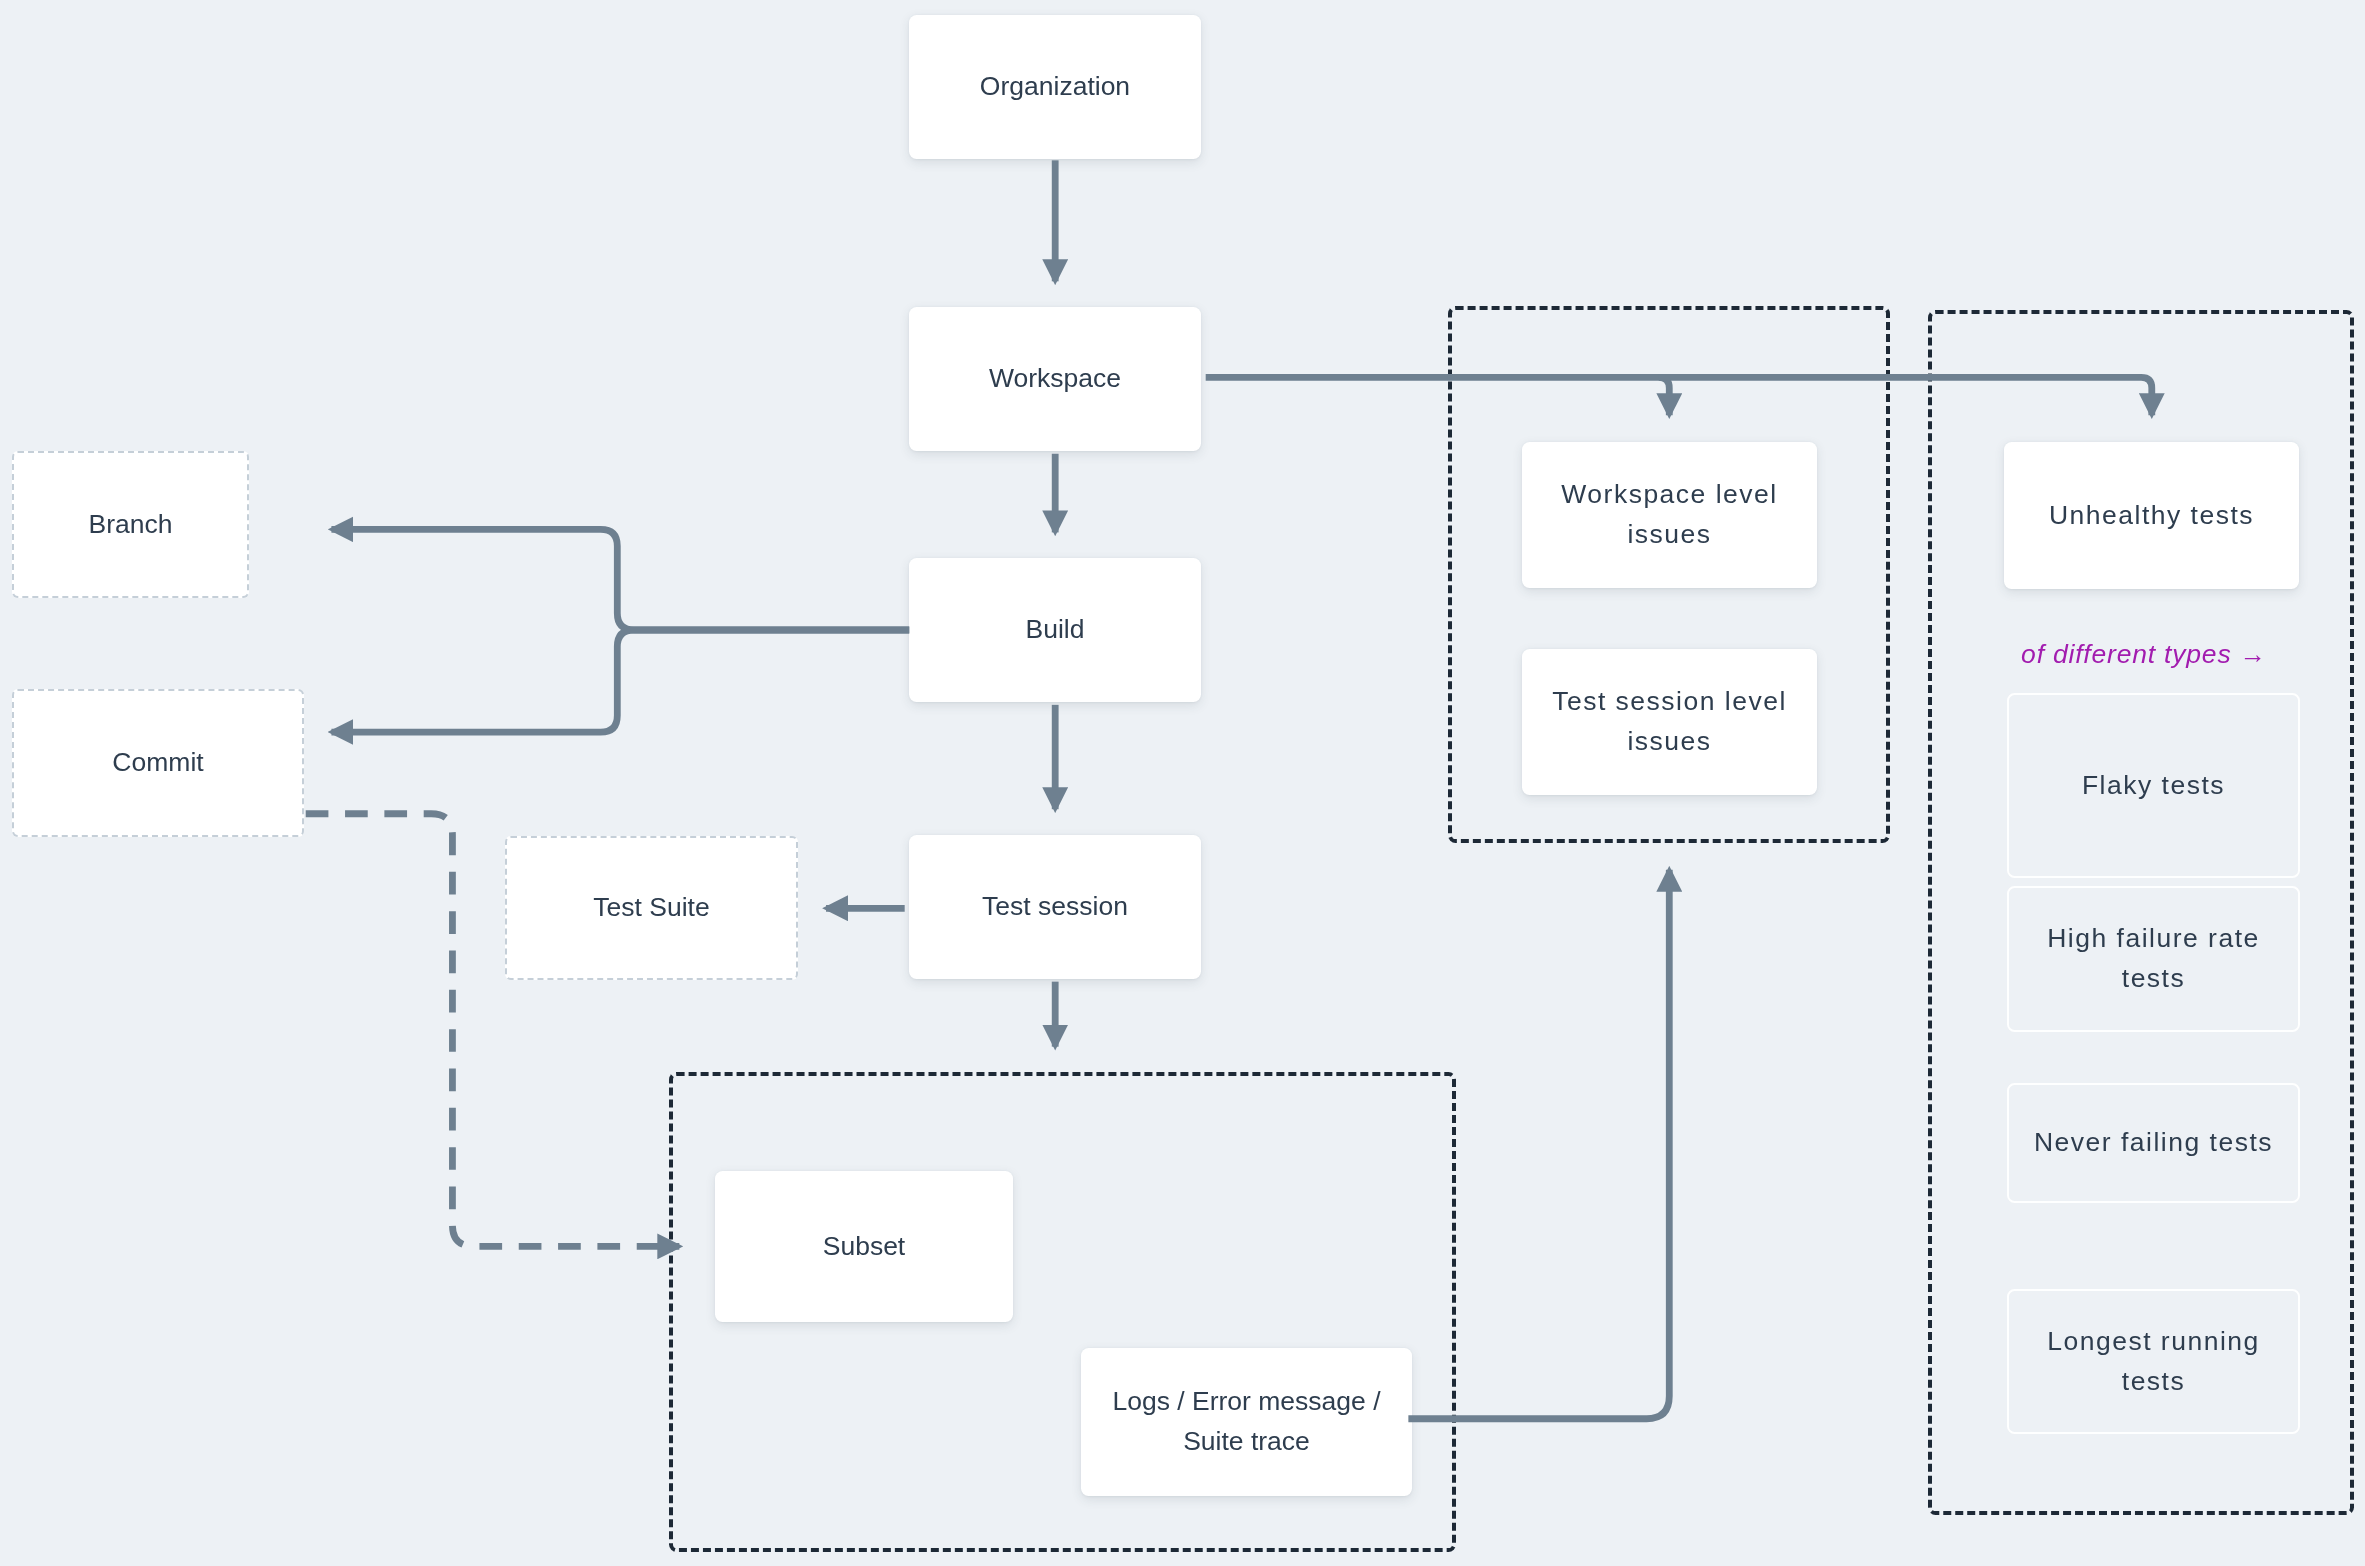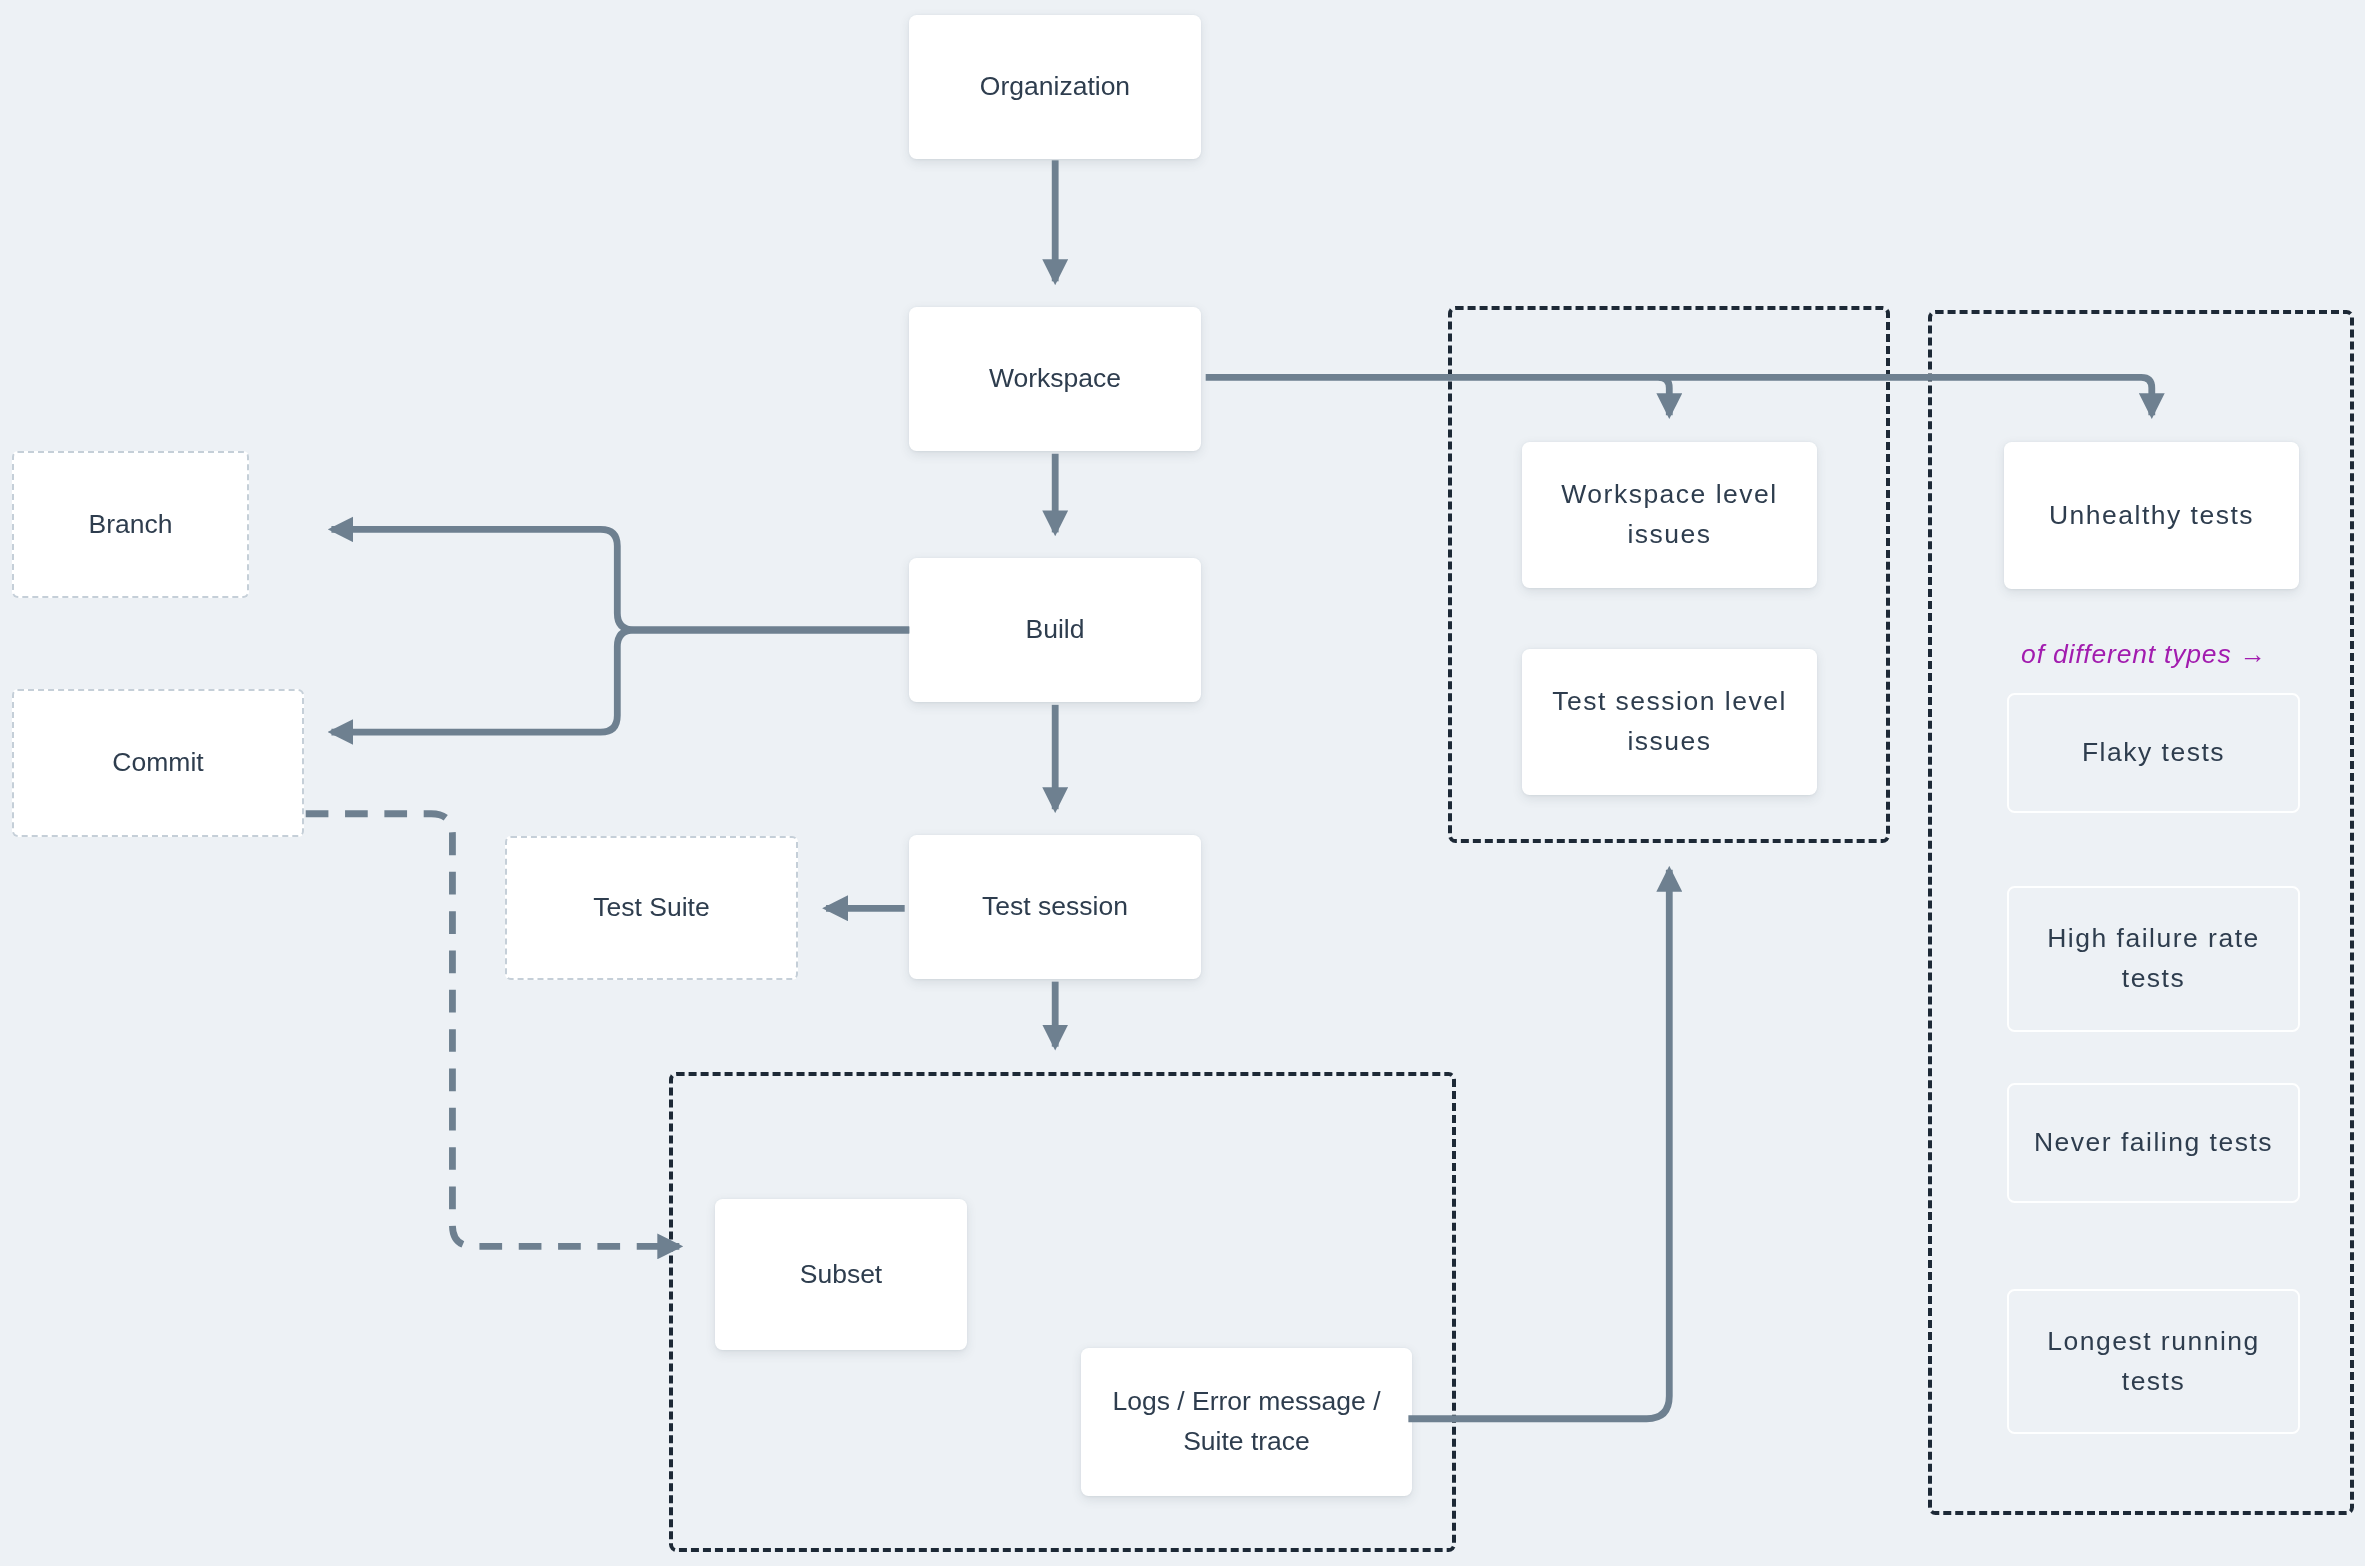--- a/index.html
+++ b/index.html
@@ -66,28 +66,28 @@
 
   <div class="box" style="left:909px;top:15px;width:292px;height:144px;">Organization</div>
   <div class="box" style="left:909px;top:307px;width:292px;height:144px;">Workspace</div>
   <div class="box" style="left:909px;top:558px;width:292px;height:144px;">Build</div>
   <div class="box" style="left:909px;top:835px;width:292px;height:144px;">Test session</div>
 
   <div class="box dashed-light" style="left:12px;top:451px;width:237px;height:147px;">Branch</div>
   <div class="box dashed-light" style="left:12px;top:689px;width:292px;height:148px;">Commit</div>
   <div class="box dashed-light" style="left:505px;top:836px;width:293px;height:144px;">Test Suite</div>
 
-  <div class="box" style="left:715px;top:1171px;width:252px;height:151px;margin-top:28px;">Subset</div>
+  <div class="box" style="left:715px;top:1171px;width:298px;height:151px;">Subset</div>
   <div class="box" style="left:1081px;top:1348px;width:331px;height:148px;">Logs / Error message / Suite trace</div>
 
   <div class="box alt" style="left:1522px;top:442px;width:295px;height:146px;">Workspace level issues</div>
   <div class="box alt" style="left:1522px;top:649px;width:295px;height:146px;">Test session level issues</div>
 
   <div class="box alt" style="left:2004px;top:442px;width:295px;height:147px;">Unhealthy tests</div>
-  <div class="box alt type" style="left:2007px;top:693px;width:293px;height:120px;">Flaky tests</div>
+  <div class="box alt type" style="left:2007px;top:693px;width:293px;height:185px;">Flaky tests</div>
   <div class="box alt type" style="left:2007px;top:886px;width:293px;height:146px;">High failure rate tests</div>
   <div class="box alt type" style="left:2007px;top:1083px;width:293px;height:120px;">Never failing tests</div>
   <div class="box alt type" style="left:2007px;top:1289px;width:293px;height:145px;">Longest running tests</div>
 
   <svg id="edge-layer" width="2366" height="1567" viewBox="0 0 3128 2072">
     <defs>
       <marker id="arrow" viewBox="0 0 10 10" refX="8.5" refY="5" markerWidth="3.8" markerHeight="3.8" orient="auto-start-reverse">
         <path d="M 0 0 L 10 5 L 0 10 z" fill="#6e8090"></path>
       </marker>
     </defs>

